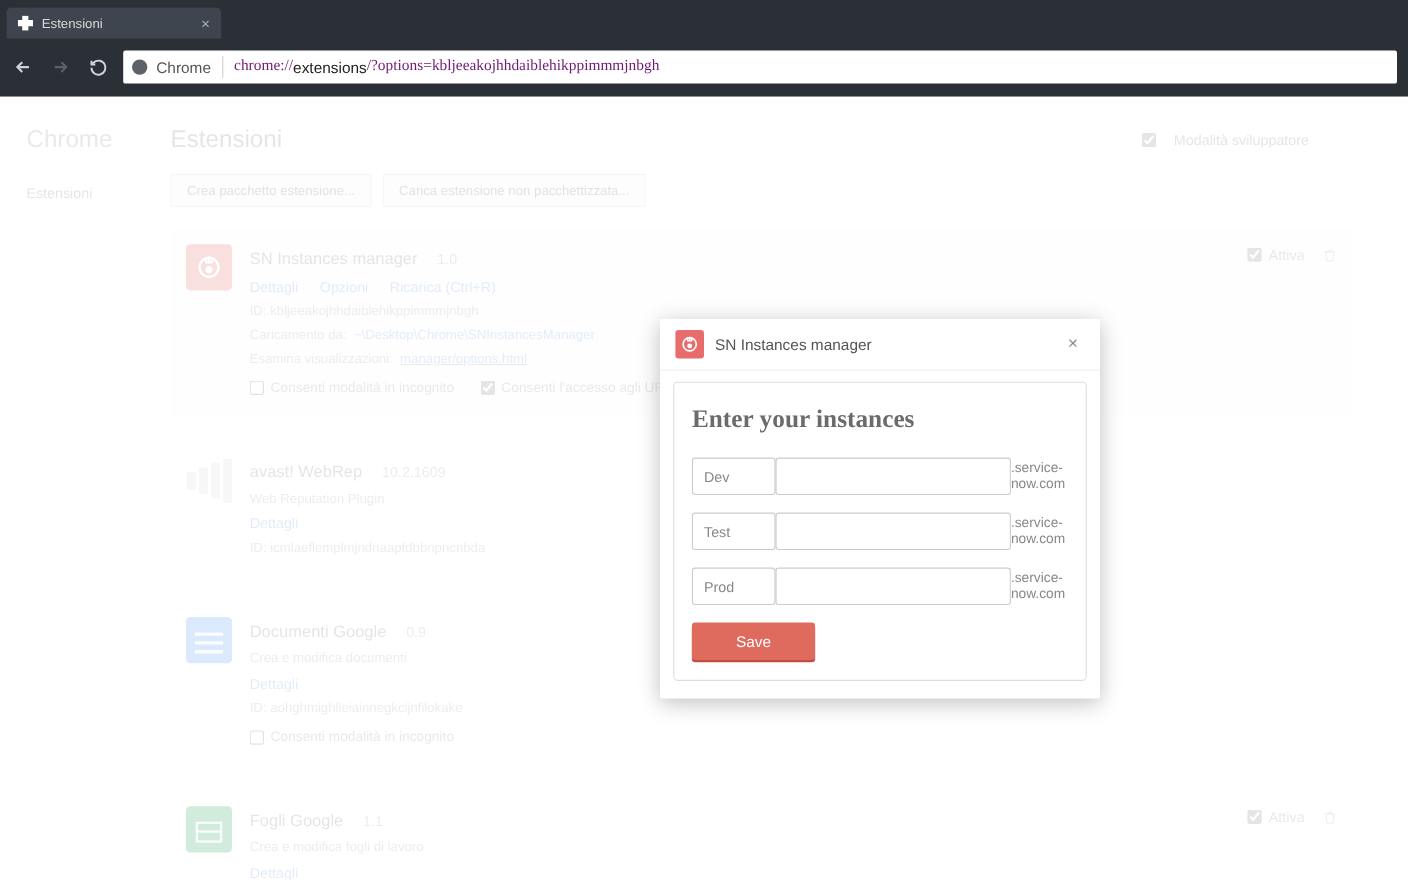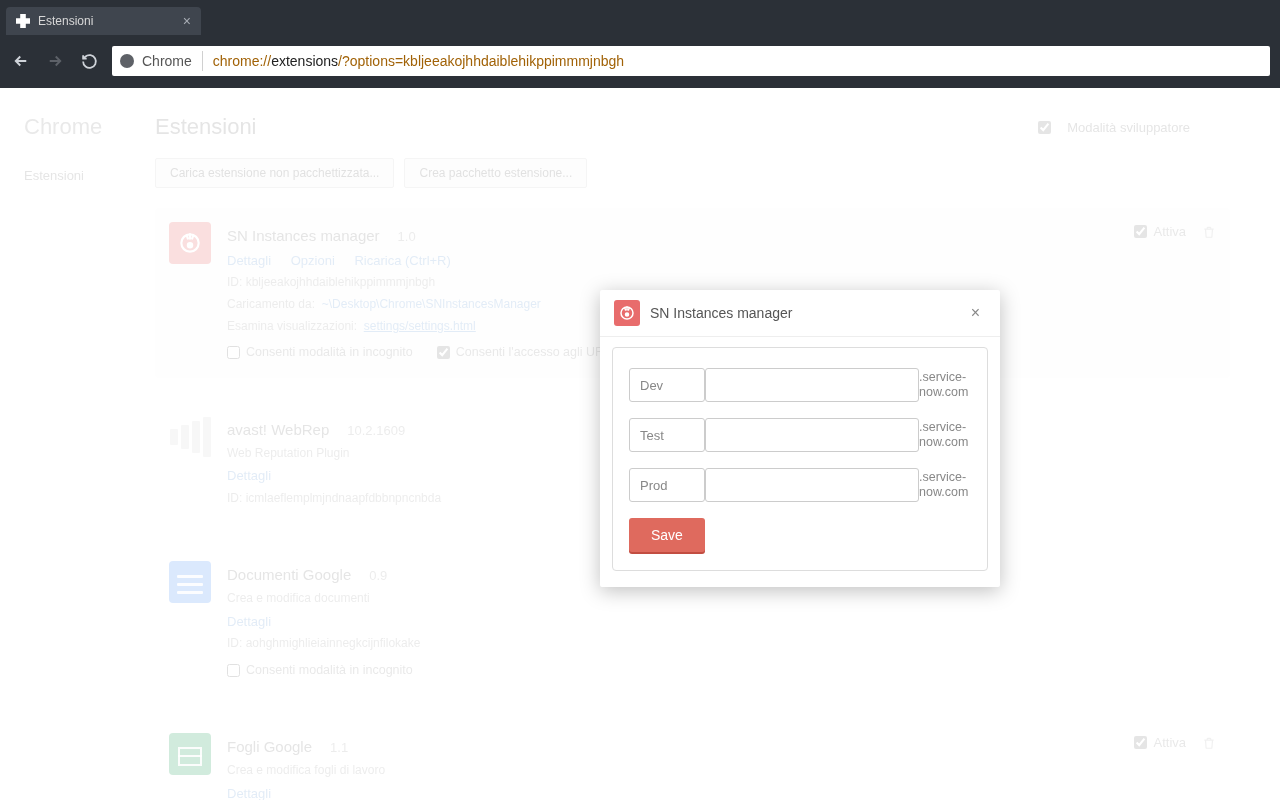--- a/index.html
+++ b/index.html
@@ -10,21 +10,21 @@
   .tab-strip { height: 35px; display: flex; align-items: flex-end; padding-left: 6px; }
   .tab { background: #3f454e; color: #d8d8d8; width: 195px; height: 28px; border-top-left-radius: 4px; border-top-right-radius: 4px; display: flex; align-items: center; padding: 0 10px; font-size: 12px; position: relative; }
   .tab .puzzle { width: 14px; height: 14px; background: #fff; margin-right: 8px; clip-path: polygon(30% 0, 70% 0, 70% 30%, 100% 30%, 100% 70%, 70% 70%, 70% 100%, 30% 100%, 30% 70%, 0 70%, 0 30%, 30% 30%); border-radius: 2px; }
   .tab .close { margin-left: auto; color: #a8adb5; font-size: 14px; cursor: pointer; }
   .addr-bar { height: 52px; display: flex; align-items: center; padding: 0 10px; gap: 12px; }
   .nav-btn { color: #cfd3d9; width: 22px; height: 22px; display: flex; align-items: center; justify-content: center; cursor: pointer; }
   .nav-btn.disabled { color: #5d6168; }
   .omnibox { flex: 1; height: 30px; background: #fff; border-radius: 2px; display: flex; align-items: center; padding: 0 8px; font-size: 14px; color: #333; }
   .omnibox .dot { width: 14px; height: 14px; border-radius: 50%; background: #5e6167; margin-right: 8px; position: relative; }
   .omnibox .sep { height: 20px; width: 1px; background: #d0d0d0; margin: 0 10px; }
-  .omnibox .url-gray { color: #a16207; }
+  .omnibox .url-gray { color: #701a75; font-family: Liberation Serif, serif; }
   .omnibox .url-dark { color: #222; }
 
   
   .page { position: absolute; top: 88px; left: 0; right: 0; bottom: 0; background: #fff; }
   .dim { position: absolute; inset: 0; background: rgba(255,255,255,0.78); z-index: 5; pointer-events: none; }
   .content { display: flex; height: 100%; }
   .sidebar { width: 155px; padding-top: 26px; }
   .sidebar .title { color: #999; font-size: 22px; font-weight: 400; padding-left: 24px; margin-bottom: 22px; }
   .sidebar .item { color: #888; font-size: 13px; padding: 6px 0 6px 24px; }
   .main { flex: 1; padding-top: 26px; padding-right: 50px; }
@@ -71,21 +71,21 @@
   .modal-hdr .title { color: #555; font-size: 14px; }
   .modal-hdr .close { margin-left: auto; color: #888; font-size: 16px; cursor: pointer; padding: 2px 6px; }
   .modal-body { padding: 10px 12px 16px; }
   .panel { border: 1px solid #ddd; border-radius: 4px; padding: 20px 16px 18px; }
   .panel h2 { font-family: Georgia, serif; font-weight: bold; color: #6b6b6b; font-size: 23px; margin-bottom: 22px; }
   .row { display: flex; align-items: center; margin-bottom: 16px; }
   .row input { border: 1px solid #ccc; height: 34px; border-radius: 3px; padding: 0 10px; font-size: 13px; color: #888; }
   .row .lab { width: 76px; background: #fff; }
   .row .val { flex: 1; }
   .row .suffix { color: #888; font-size: 12.5px; width: 52px; line-height: 1.2; }
-  .save { background: #df6a5e; color: #fff; border: none; padding: 9px 22px; border-radius: 3px; font-size: 14px; cursor: pointer; box-shadow: 0 2px 0 #c24d41; }
+  .save { background: #df6a5e; color: #fff; border: none; padding: 9px 40px; border-radius: 3px; font-size: 14px; cursor: pointer; box-shadow: 0 2px 0 #c24d41; }
 </style>
 </head>
 <body>
 
 <div class="chrome-top">
   <div class="tab-strip">
     <div class="tab">
       <span class="puzzle"></span>
       <span>Estensioni</span>
       <span class="close">×</span>
@@ -125,42 +125,42 @@
       <div class="title">Chrome</div>
       <div class="item">Estensioni</div>
     </div>
     <div class="main">
       <div class="pg-title">Estensioni</div>
       <div class="dev-row">
         <input type="checkbox" class="chk" checked="" style="">
         <span>Modalità sviluppatore</span>
       </div>
       <div class="toolbar">
+        <button class="btn">Crea pacchetto estensione...</button>
         <button class="btn">Carica estensione non pacchettizzata...</button>
-        <button class="btn">Crea pacchetto estensione...</button>
       </div>
 
       <div class="ext highlight">
         <div class="icon ic-red">
           <svg viewBox="0 0 24 24" fill="none" stroke="#fff" stroke-width="2">
               <circle cx="12" cy="12" r="8"></circle>
               <path d="M12 4v4M9 5l1 3M15 5l-1 3" stroke-linecap="round"></path>
               <circle cx="12" cy="14" r="2" fill="#fff"></circle>
             </svg>
         </div>
         <div class="meta">
           <div class="name"><span>SN Instances manager</span><span class="ver">1.0</span></div>
           <div class="links">
             <a href="#">Dettagli</a>
             <a href="#">Opzioni</a>
             <a href="#">Ricarica (Ctrl+R)</a>
           </div>
           <div class="small">ID: kbljeeakojhhdaiblehikppimmmjnbgh</div>
           <div class="small"><span>Caricamento da:</span>&nbsp;&nbsp;<span class="path">~\Desktop\Chrome\SNInstancesManager</span></div>
-          <div class="small"><span>Esamina visualizzazioni:</span>&nbsp;&nbsp;<a href="#" class="path">settings/settings.html</a></div>
+          <div class="small"><span>Esamina visualizzazioni:</span>&nbsp;&nbsp;<a href="#" class="path">manager/options.html</a></div>
           <div class="chk-row">
             <label>
                 <input type="checkbox" class="chk" style="">
                 <span>Consenti modalità in incognito</span>
               </label>
             <label>
                 <input type="checkbox" class="chk" checked="" style="">
                 <span>Consenti l'accesso agli URL dei file</span>
               </label>
           </div>
@@ -238,20 +238,21 @@
           <circle cx="12" cy="12" r="8"></circle>
           <path d="M12 4v4M9 5l1 3M15 5l-1 3" stroke-linecap="round"></path>
           <circle cx="12" cy="14" r="2" fill="#fff"></circle>
         </svg>
     </div>
     <span class="title">SN Instances manager</span>
     <span class="close">×</span>
   </div>
   <div class="modal-body">
     <div class="panel">
+      <h2>Enter your instances</h2>
       <div class="row">
         <input class="lab" value="Dev" style="">
         <input class="val" style="">
         <span class="suffix">.service-now.com</span>
       </div>
       <div class="row">
         <input class="lab" value="Test" style="">
         <input class="val" style="">
         <span class="suffix">.service-now.com</span>
       </div>

